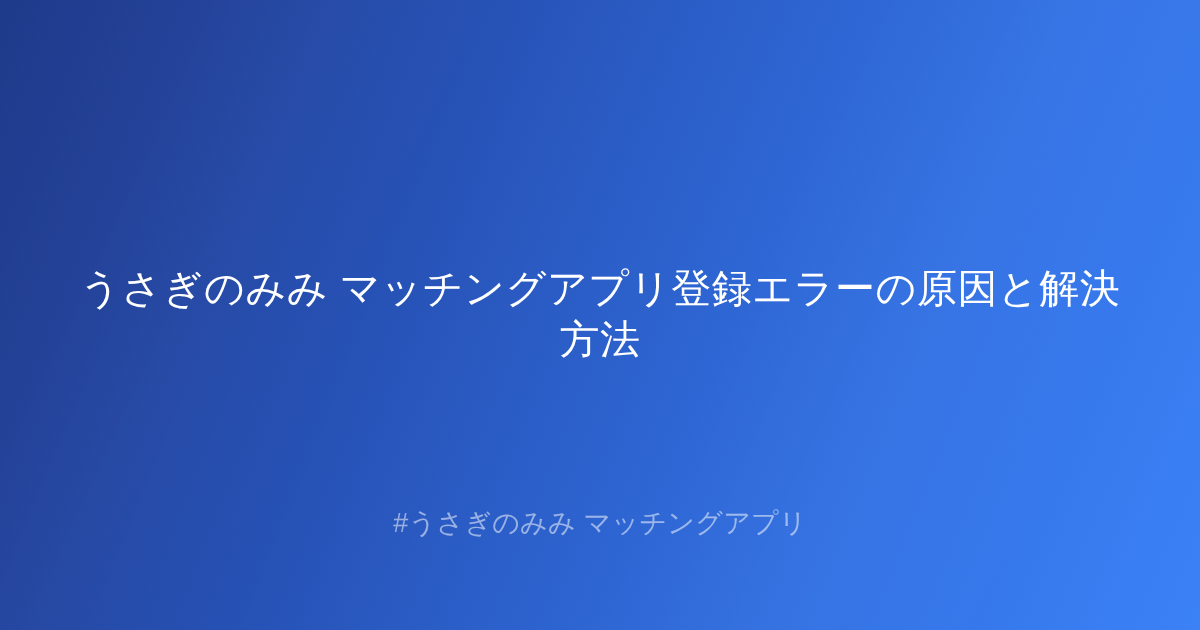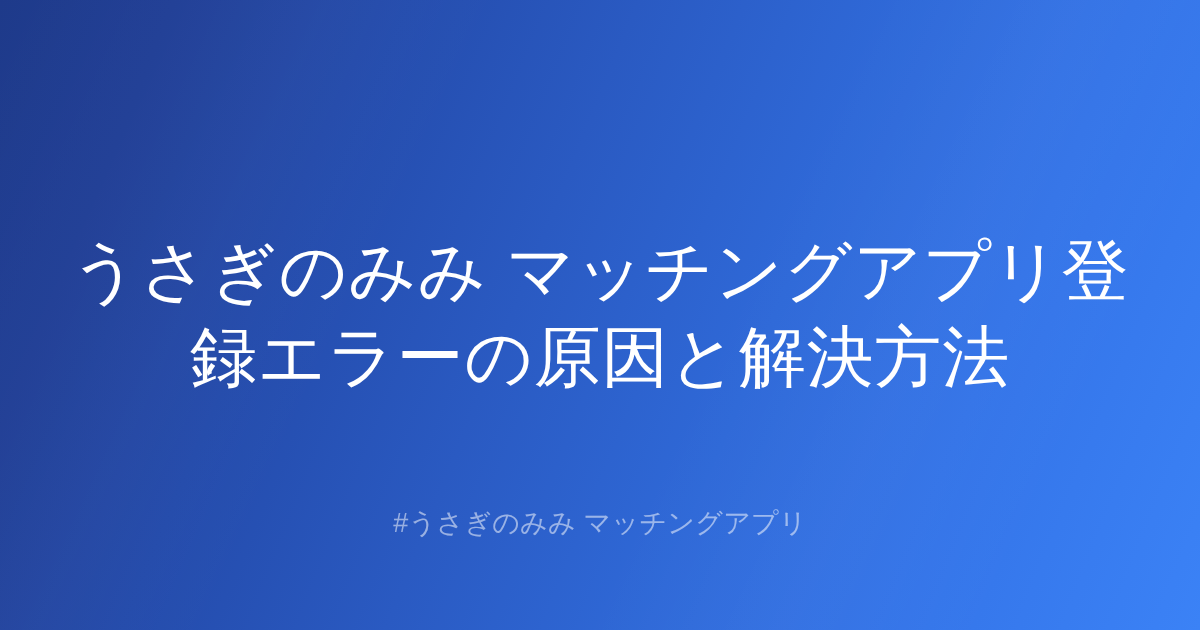--- a/index.html
+++ b/index.html
@@ -65,21 +65,21 @@
   }
 
   
   .og-title {
     margin: 0;
     width: 1060px;
     max-width: 100%;
     text-align: center;
     color: #ffffff;
     font-family: "Liberation Sans", "DejaVu Sans", sans-serif;
-    font-size: 67px;
+    font-size: 40px;
     font-weight: 400;
     line-height: 1.28;
     letter-spacing: 0.012em;
     word-break: break-word;
     text-rendering: geometricPrecision;
   }
 
   
   .og-subtitle {
     margin: 0;

